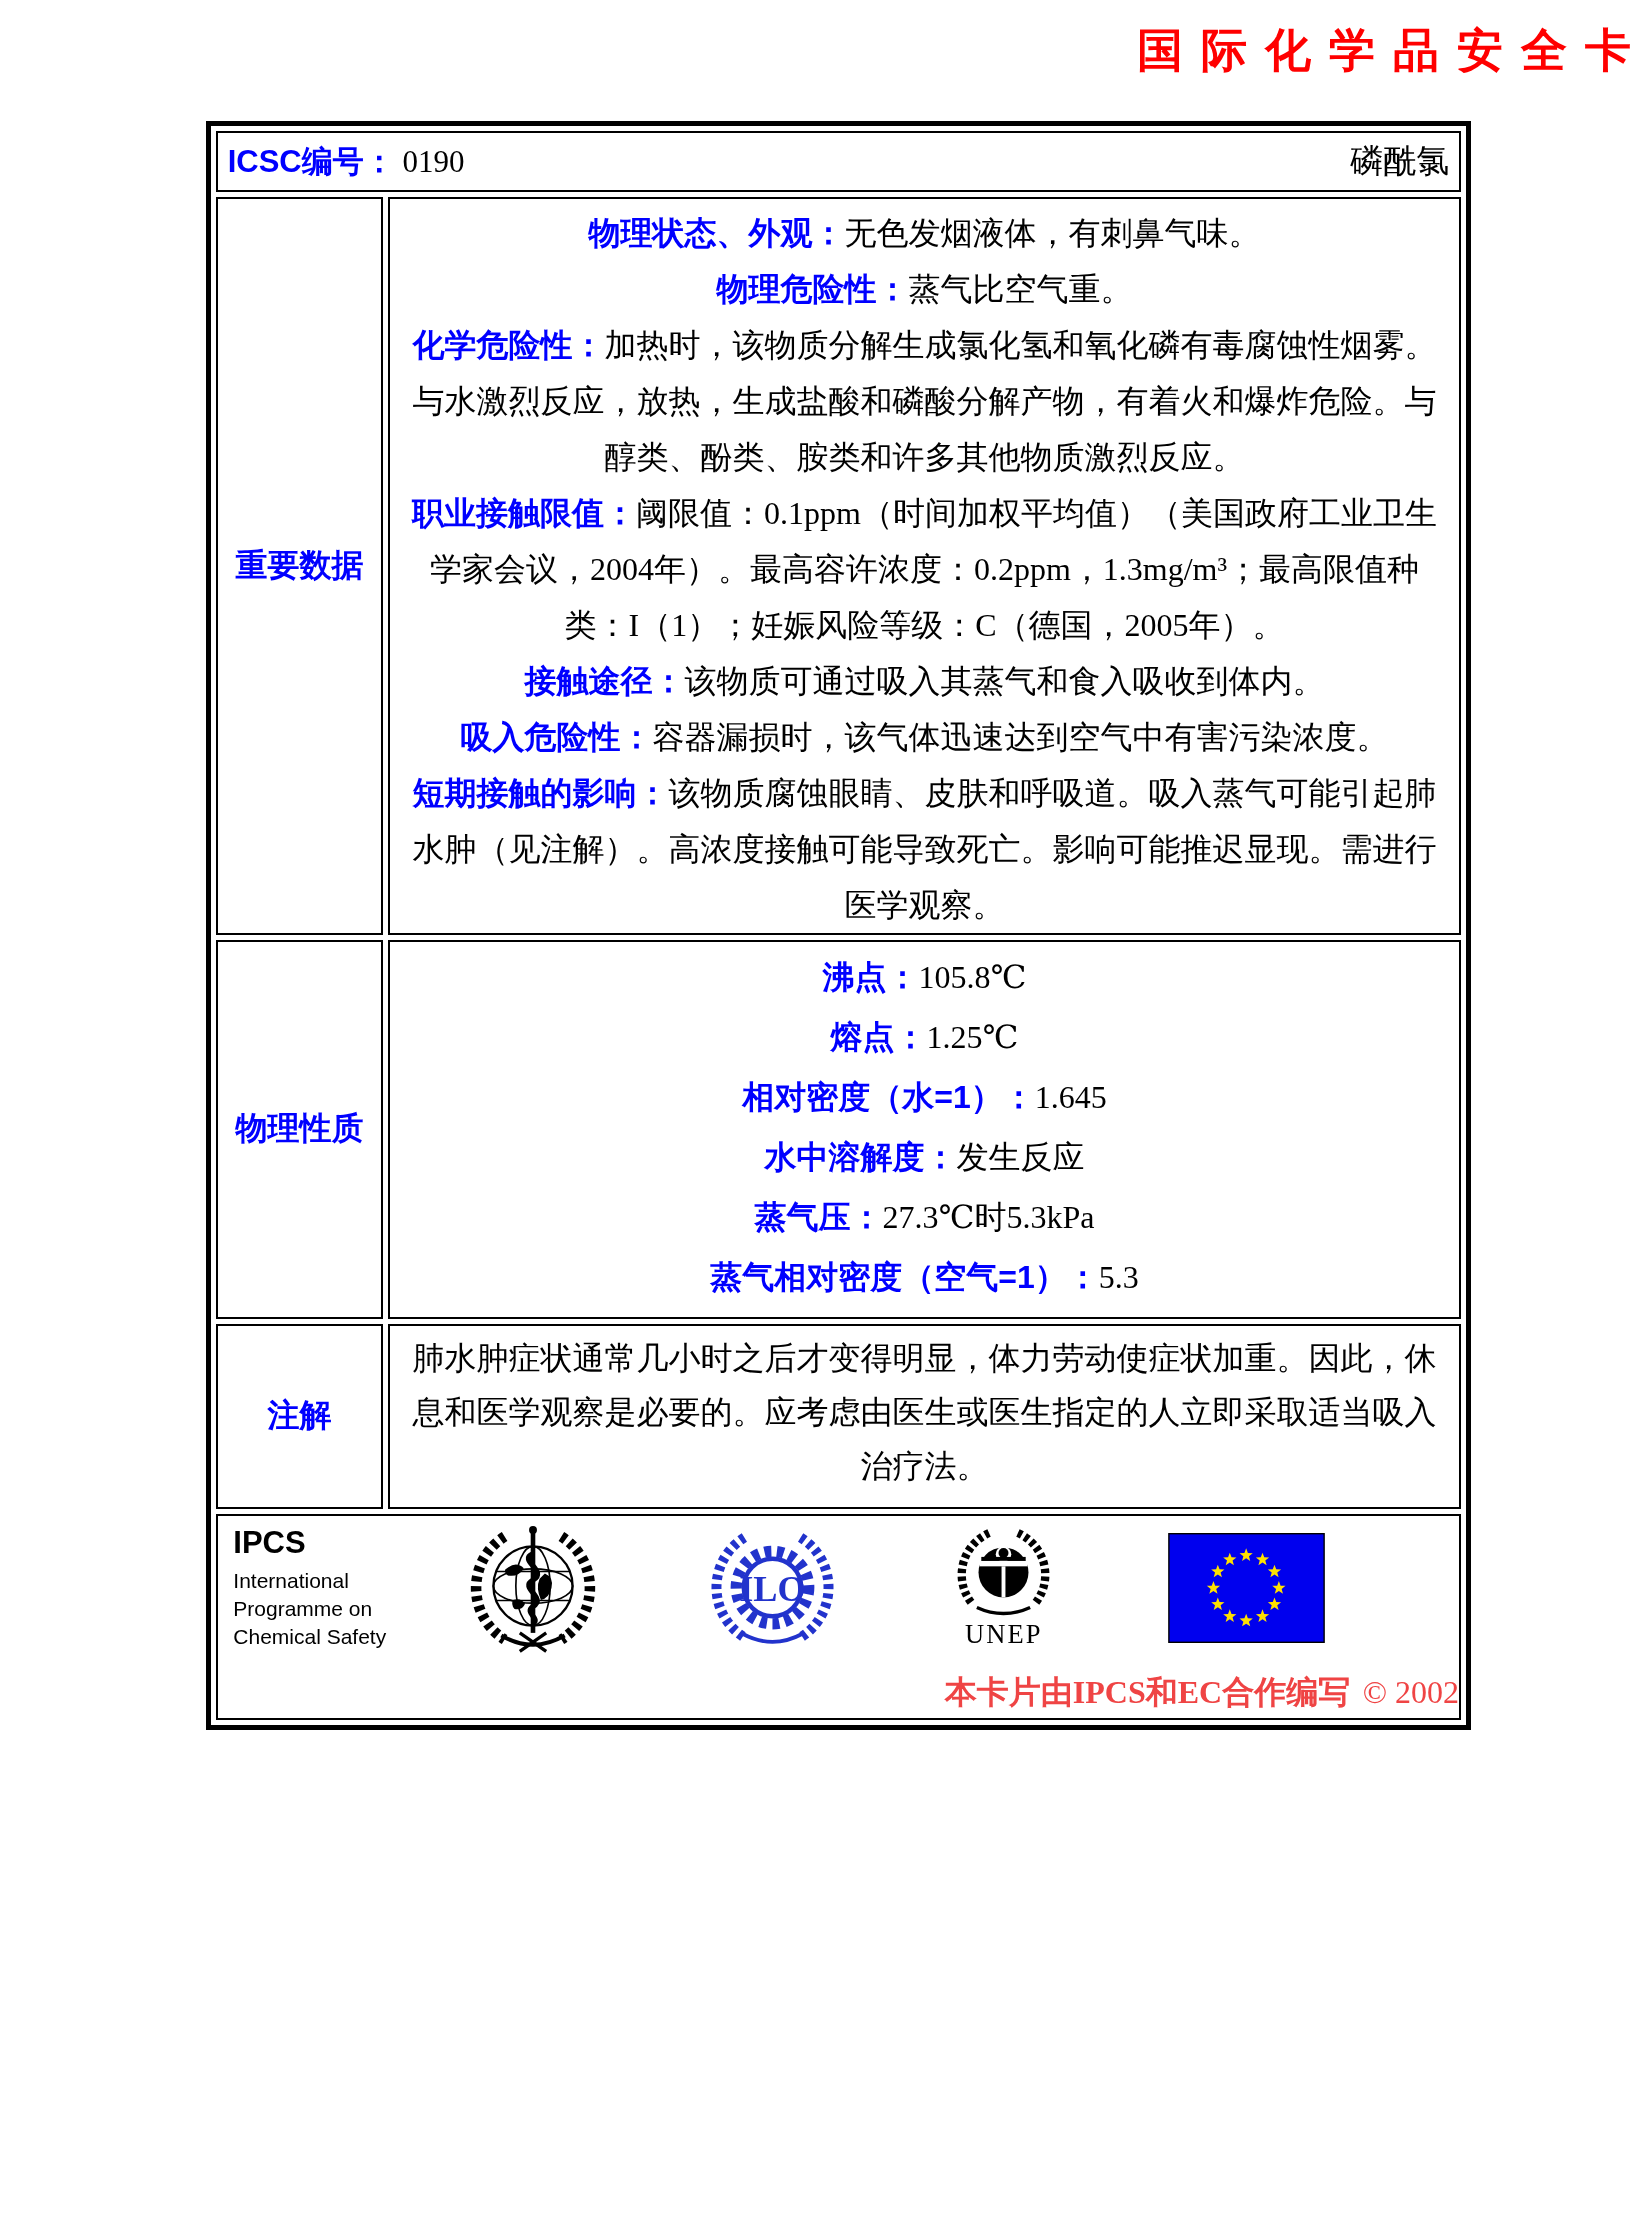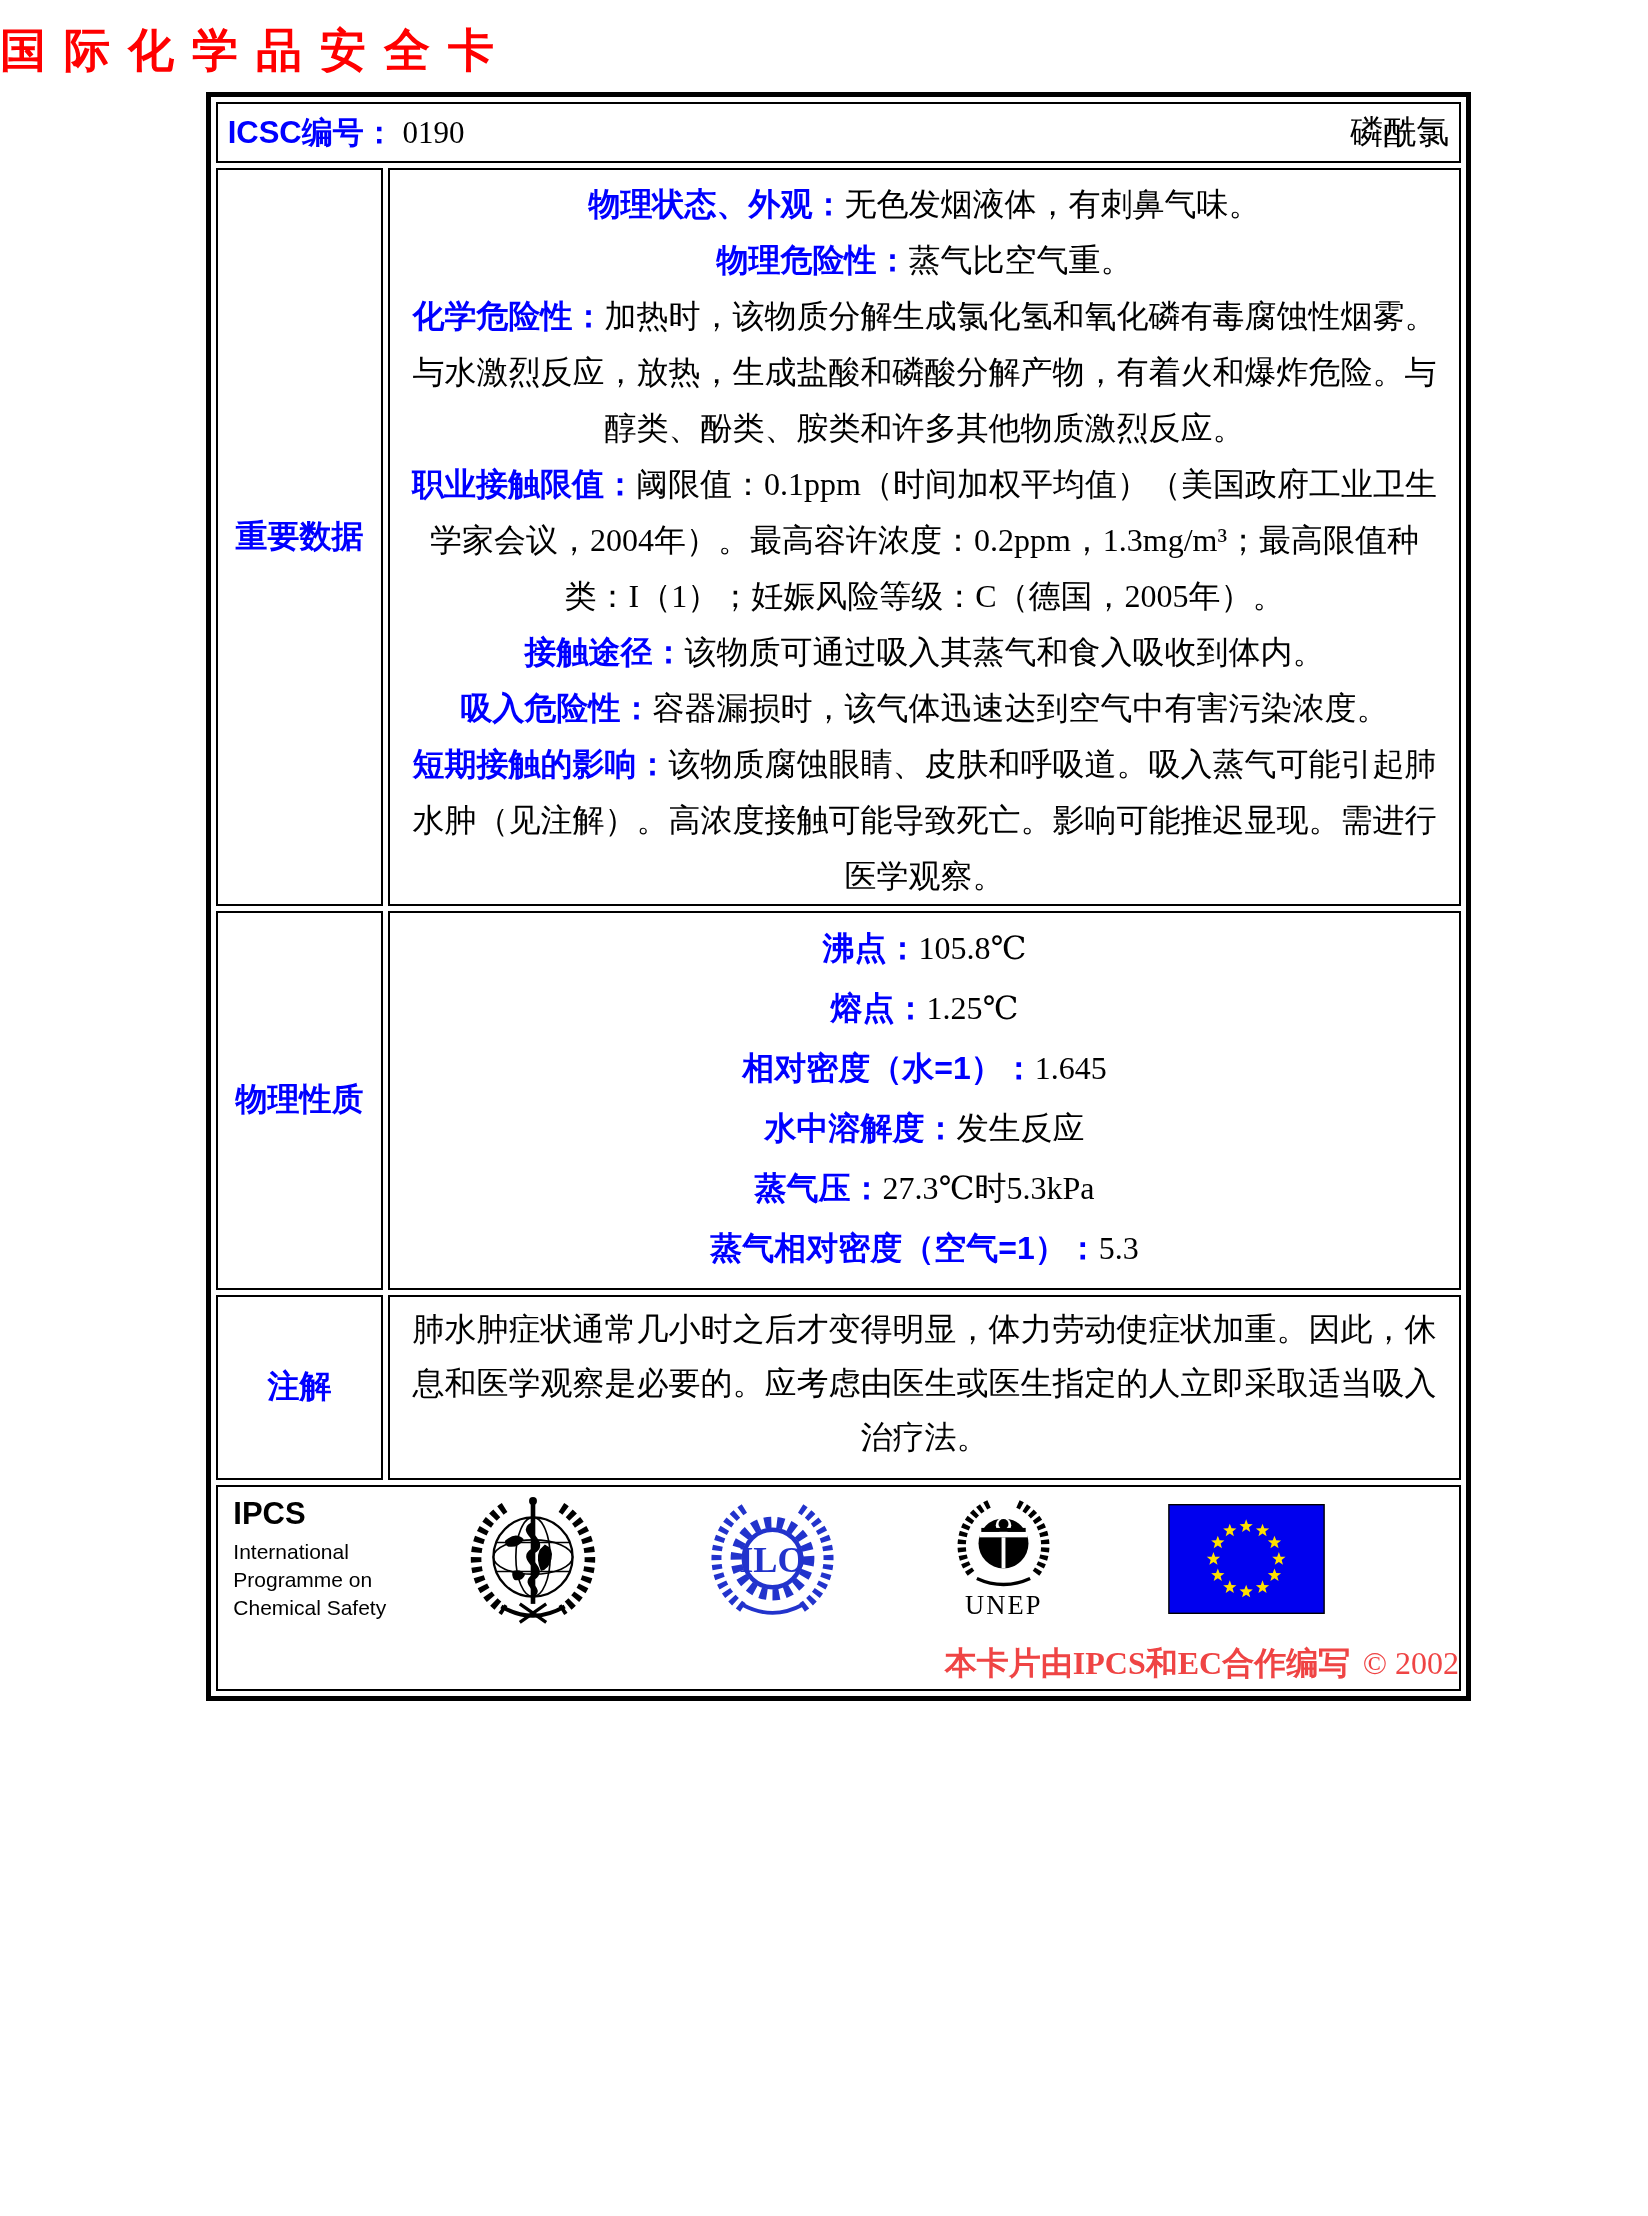--- a/index.html
+++ b/index.html
@@ -1,20 +1,20 @@
 <!DOCTYPE html>
 <html style="font-size:11px"><head>
 <meta charset="utf-8">
 <style>
   html,body{margin:0;padding:0;background:#ffffff;}
   body{width:1649px;height:2216px;position:relative;font-family:"Liberation Serif","DejaVu Serif",serif;color:#000;}
-  .title{position:absolute;top:19.5px;left:0;width:100%;margin:0;text-align:left;
+  .title{position:absolute;top:19.5px;left:0;width:100%;margin:0;text-align:right;
          font-size:46px;font-weight:bold;color:#FF0000;letter-spacing:18px;
          font-family:"DejaVu Serif","Liberation Serif",serif;}
-  table.card{position:absolute;left:206px;top:92px;width:1265px;background:#fff;
+  table.card{position:absolute;left:206px;top:121px;width:1265px;background:#fff;
              border:5.6px solid #000;border-collapse:separate;border-spacing:5.6px;table-layout:fixed;}
   td{border:2.1px solid #000;background:#fff;box-sizing:border-box;overflow:hidden;vertical-align:top;}
   
   .h-r1{height:61px;} .h-r2{height:730px;} .h-r3{height:379px;} .h-r4{height:89px;}
   .h-r5{height:185px;} .h-r6{height:45px;} .h-r7{height:170px;} .h-r8{height:67px;}
   
   .hdr{vertical-align:middle;padding:0 9.7px;font-size:31px;}
   .hdr-flex{display:flex;justify-content:space-between;align-items:center;}
   .chem{font-size:33px;}
   

